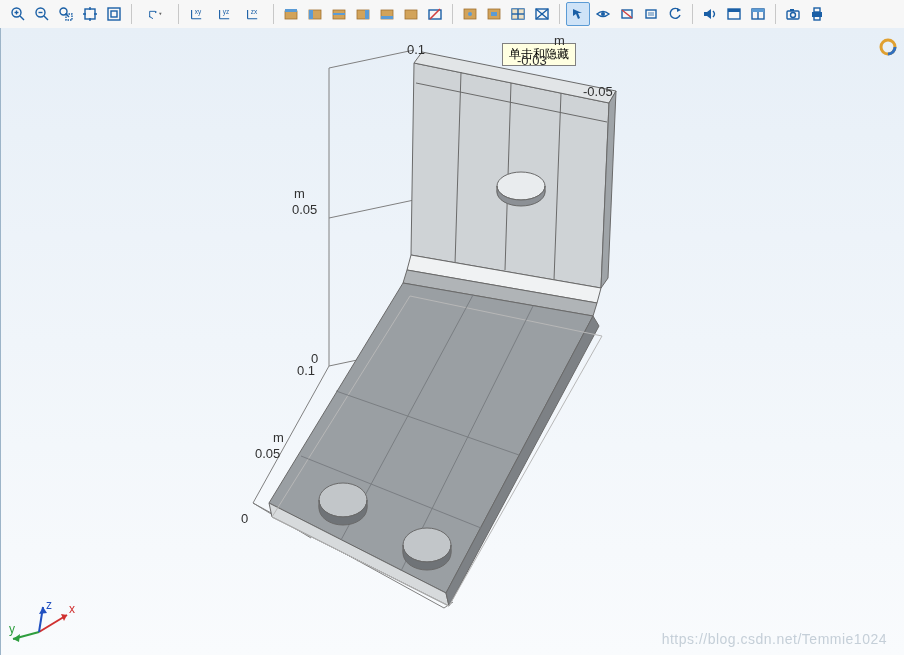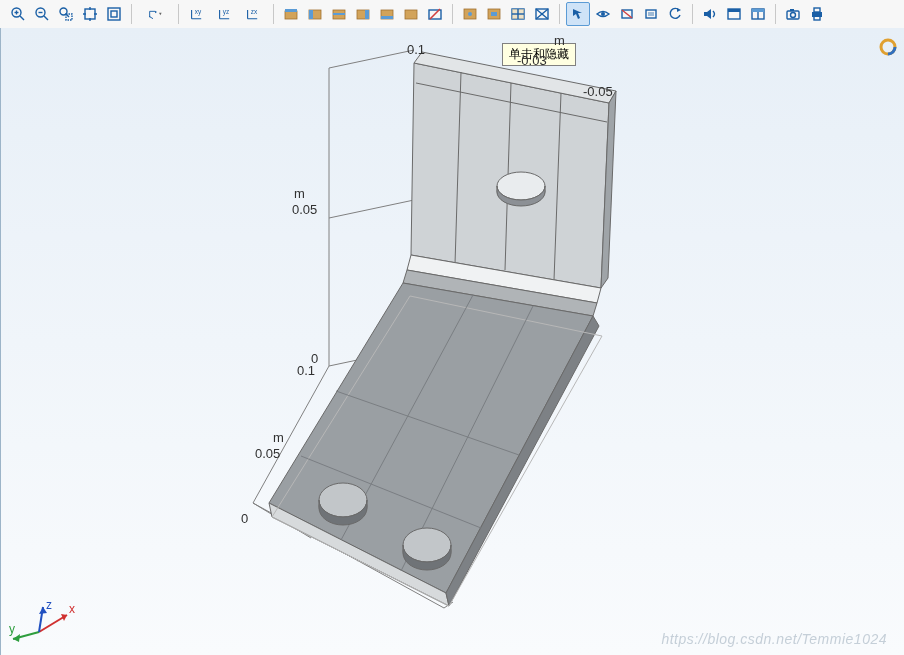--- a/index.html
+++ b/index.html
@@ -46,21 +46,20 @@
     position:absolute; right:8px; top:10px; width:18px; height:18px;
   }
   .orient {
     position: absolute; left: 8px; bottom: 8px; width: 80px; height: 60px;
   }
   .orient text { font: 12px Arial; }
   .watermark {
     position:absolute; right:18px; bottom:8px;
     color:#c5cfd8; font-size:14px; letter-spacing:0.5px;
     font-family: Arial;
-    font-style: italic;
   }
 </style>
 </head>
 <body>
 
 <div class="toolbar">
 
   <div class="tbtn">
     <svg viewBox="0 0 16 16">
         <circle cx="6.5" cy="6.5" r="4.5" class="icon-stroke"></circle>

